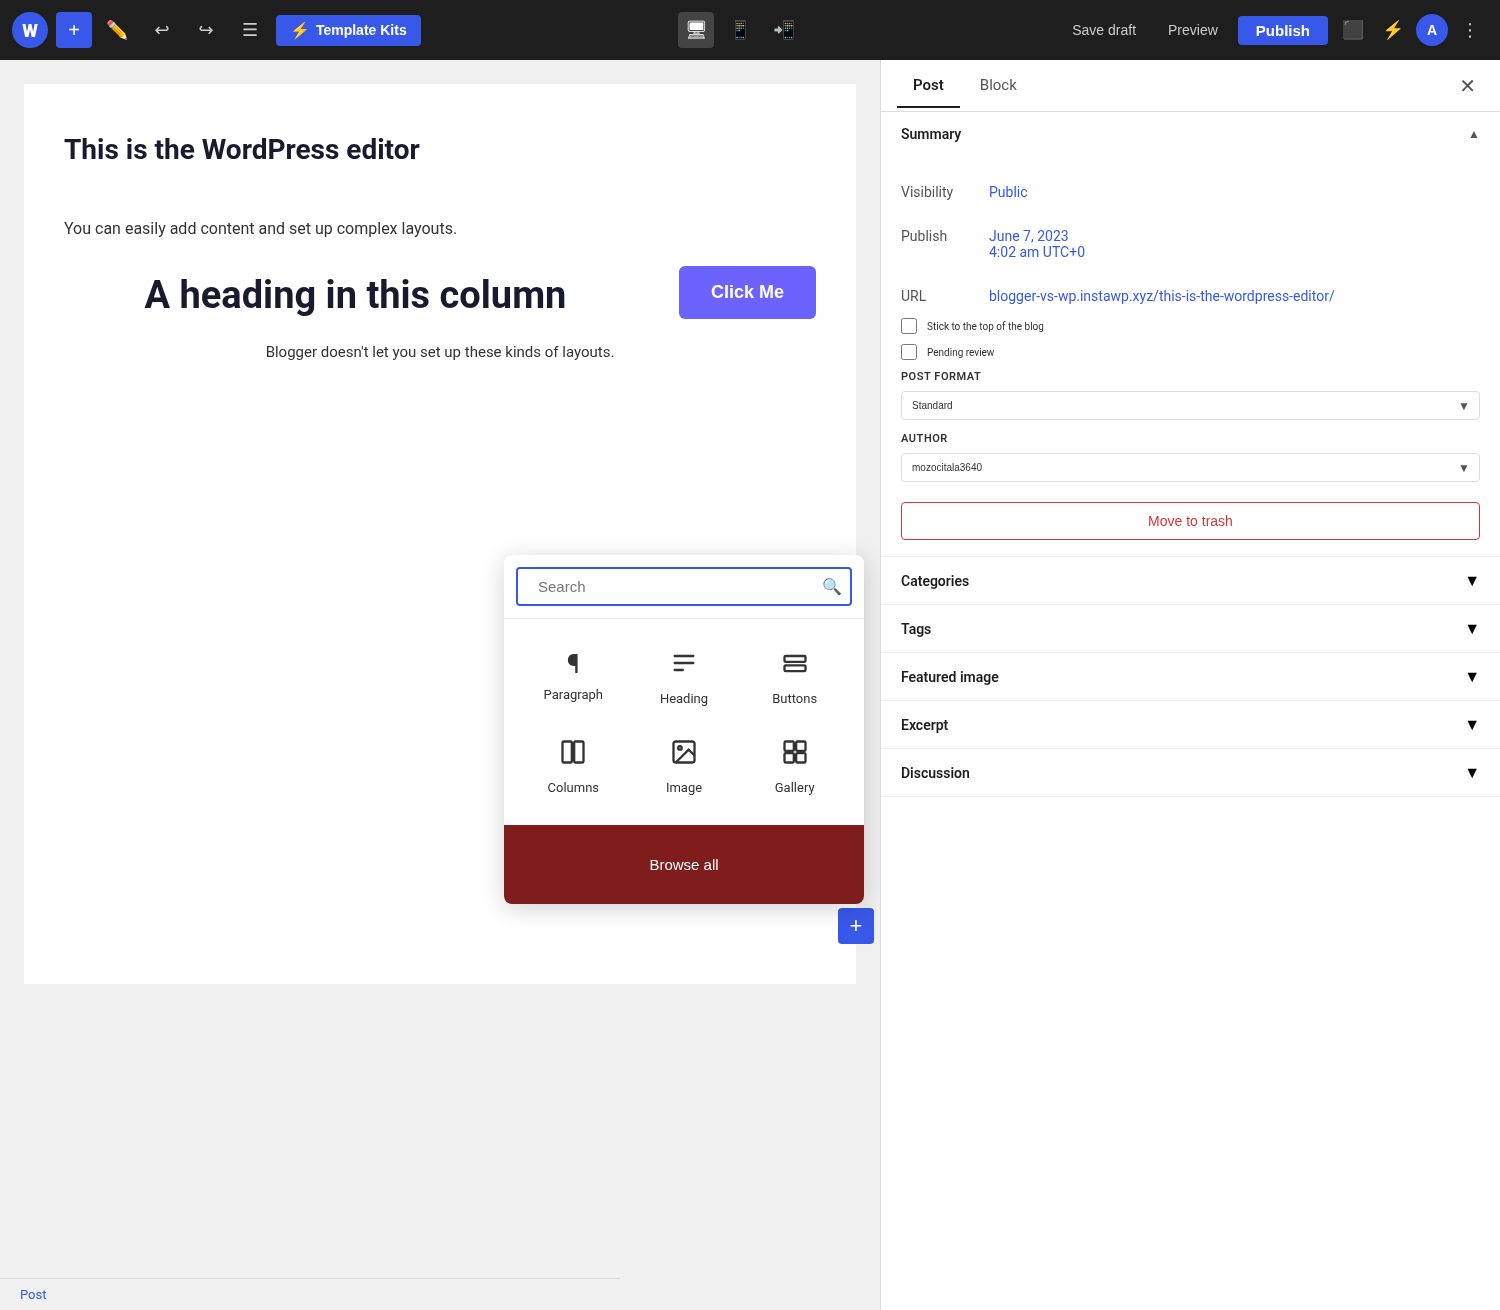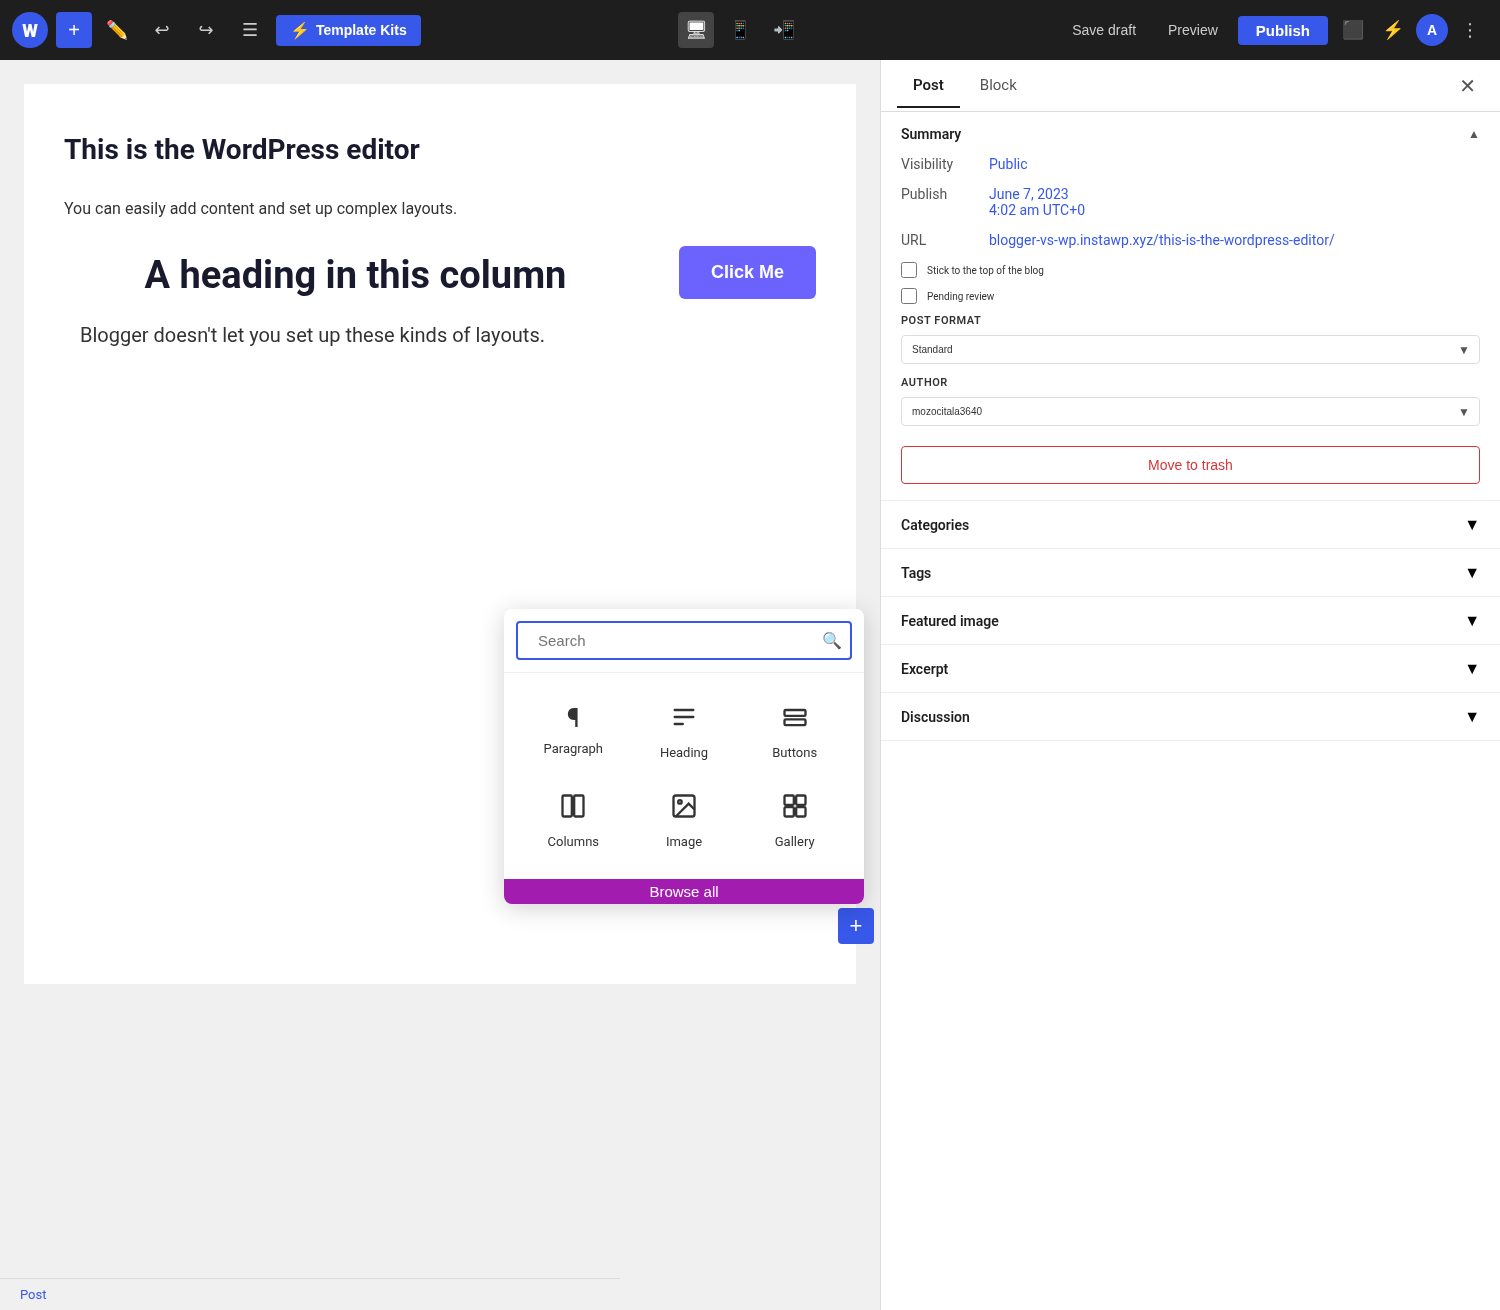--- a/index.html
+++ b/index.html
@@ -73,39 +73,39 @@
     .editor-area {
       flex: 1; background: #f0f0f1; padding: 24px; position: relative; overflow: hidden;
     }
     .editor-canvas {
       background: white; max-width: 860px; margin: 0 auto;
       padding: 48px 40px; min-height: 900px; position: relative;
     }
 
     .post-title {
       font-size: 28px; font-weight: 700; color: #1a1a2e;
-      margin-bottom: 28px; line-height: 1.3;
+      margin-bottom: 48px; line-height: 1.3;
     }
 
     .post-body-text {
       font-size: 16px; color: #333; margin-bottom: 16px; line-height: 1.6;
     }
 
     .two-col { display: flex; gap: 32px; align-items: flex-end; margin: 24px 0; }
     .col-left { flex: 1; }
     .col-heading {
       font-size: 38px; font-weight: 700; color: #1a1a2e; text-align: center; line-height: 1.2;
     }
     .col-right { display: flex; align-items: center; justify-content: center; flex: 0 0 auto; }
     .click-me-btn {
       background: #6c63ff; color: white; border: none; border-radius: 6px;
       padding: 16px 32px; font-size: 18px; font-weight: 600; cursor: pointer;
     }
 
-    .blogger-text { font-size: 20px; color: #333; margin: 24px 16px; }
+    .blogger-text { font-size: 15px; color: #333; margin: 24px 0; text-align: center; }
 
     .add-block-btn-floating {
       position: absolute; right: -18px; bottom: 40px;
       width: 36px; height: 36px; background: #3858e9; color: white;
       border: none; border-radius: 4px; font-size: 22px; cursor: pointer;
       display: flex; align-items: center; justify-content: center;
     }
 
     
     .block-picker {
@@ -130,22 +130,22 @@
       gap: 4px; padding: 16px;
     }
     .block-item {
       display: flex; flex-direction: column; align-items: center;
       padding: 14px 8px; cursor: pointer; border-radius: 4px;
       gap: 8px;
     }
     .block-icon { font-size: 26px; color: #333; }
     .block-label { font-size: 13px; color: #333; text-align: center; }
     .browse-all-btn {
-      display: block; width: 100%; padding: 4px;
-      background: #a21caf; color: white; border: none;
+      display: block; width: 100%; padding: 31px;
+      background: #7f1d1d; color: white; border: none;
       font-size: 15px; font-weight: 500; cursor: pointer; text-align: center;
     }
 
     
     .status-bar {
       position: fixed; bottom: 0; left: 0; right: 880px;
       background: #f0f0f1; padding: 8px 20px;
       font-size: 13px; color: #3858e9; display: flex; align-items: center;
       border-top: 1px solid #ddd; z-index: 100;
     }
@@ -178,21 +178,21 @@
     }
     .sidebar-section-header {
       display: flex; align-items: center; justify-content: space-between;
       padding: 14px 20px; cursor: pointer;
     }
     .sidebar-section-title { font-size: 14px; font-weight: 600; color: #1e1e1e; }
     .sidebar-section-chevron { font-size: 12px; color: #555; }
     .sidebar-section-body { padding: 0 20px 16px; }
 
     .summary-row {
-      display: flex; align-items: flex-start; gap: 8px; margin-bottom: 14px;
+      display: flex; align-items: flex-start; gap: 8px; margin-bottom: 14px; margin-top: 28px;
     }
     .summary-label { font-size: 14px; color: #555; width: 80px; flex-shrink: 0; }
     .summary-value { font-size: 14px; color: #3858e9; flex: 1; }
     .summary-value.link { color: #3858e9; word-break: break-all; }
 
     .checkbox-row {
       display: flex; align-items: center; gap: 10px; margin-bottom: 10px;
     }
     .checkbox-row input[type=checkbox] { width: 16px; height: 16px; cursor: pointer; }
     .checkbox-label { font-size: 10px; color: #333; }

